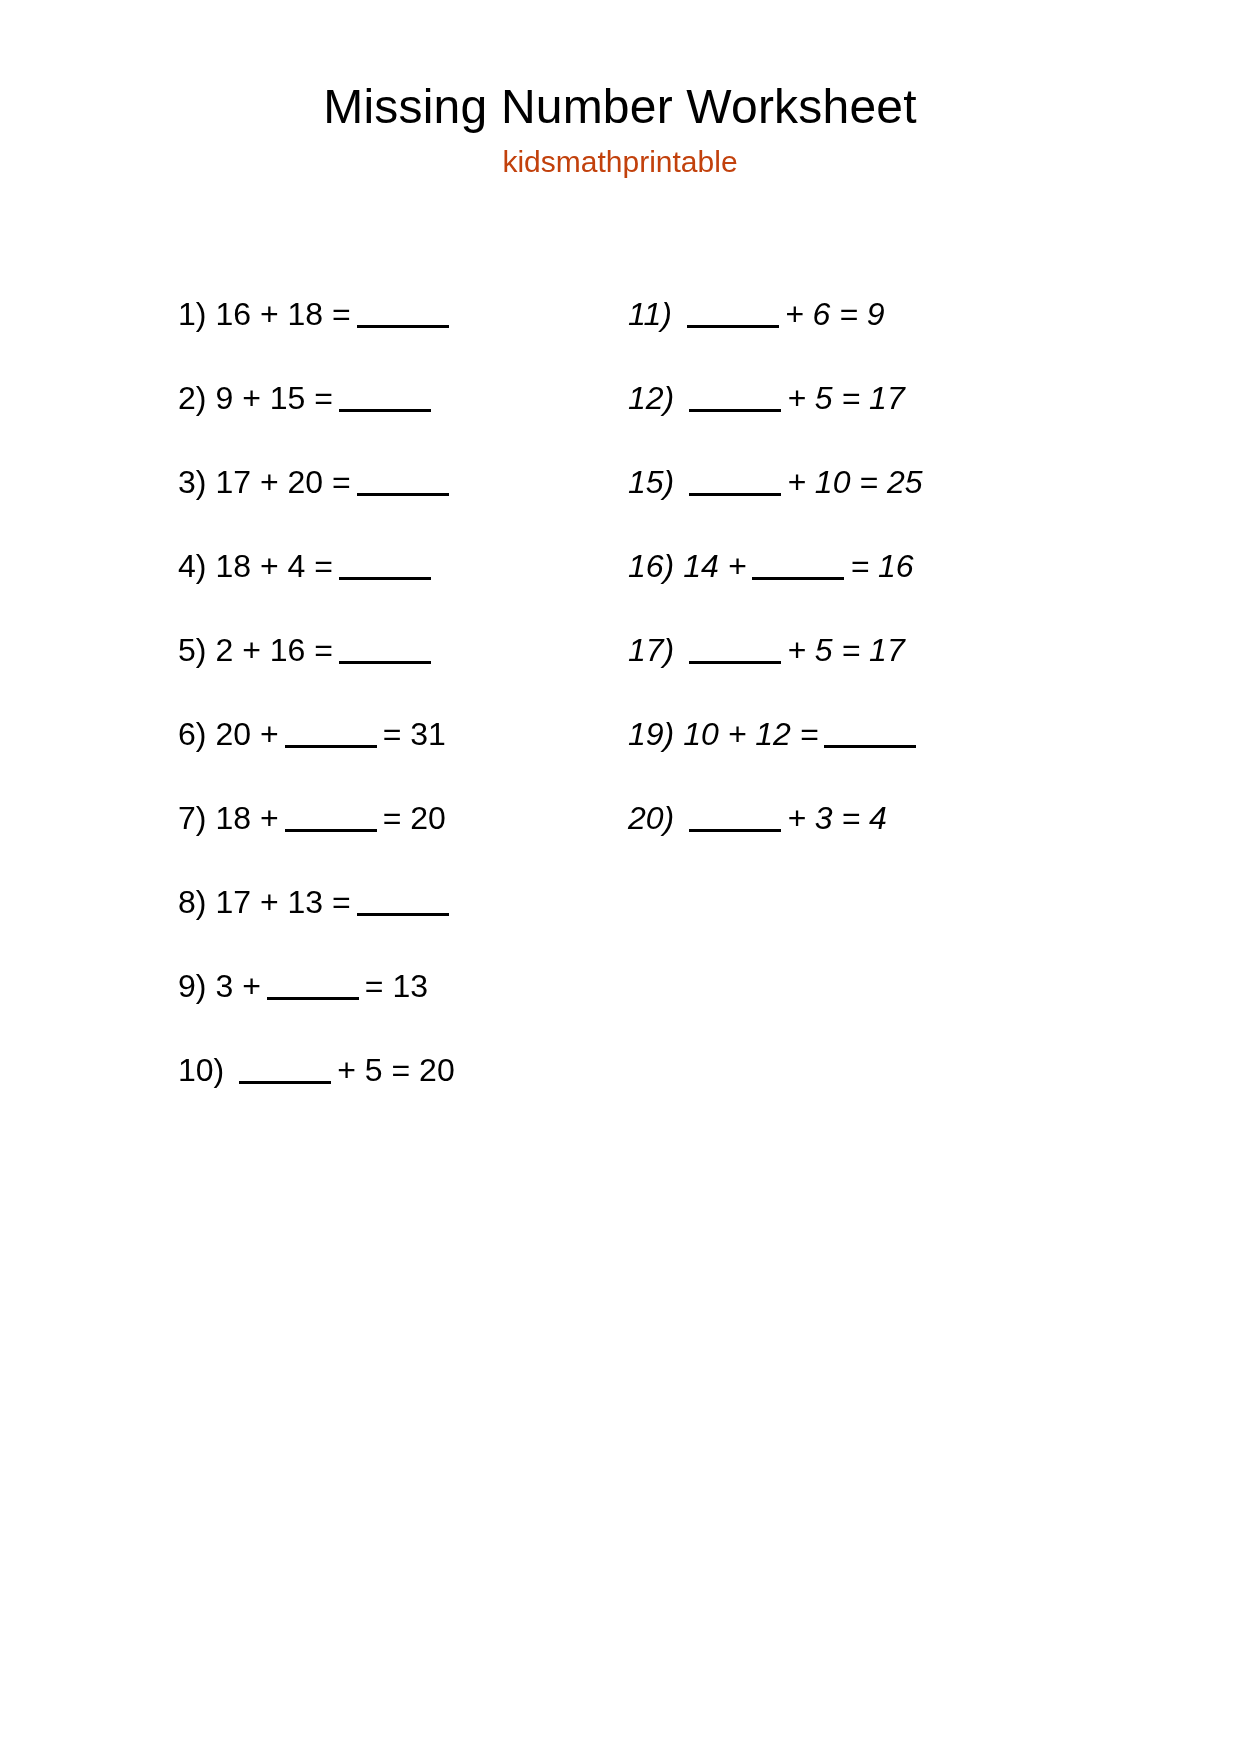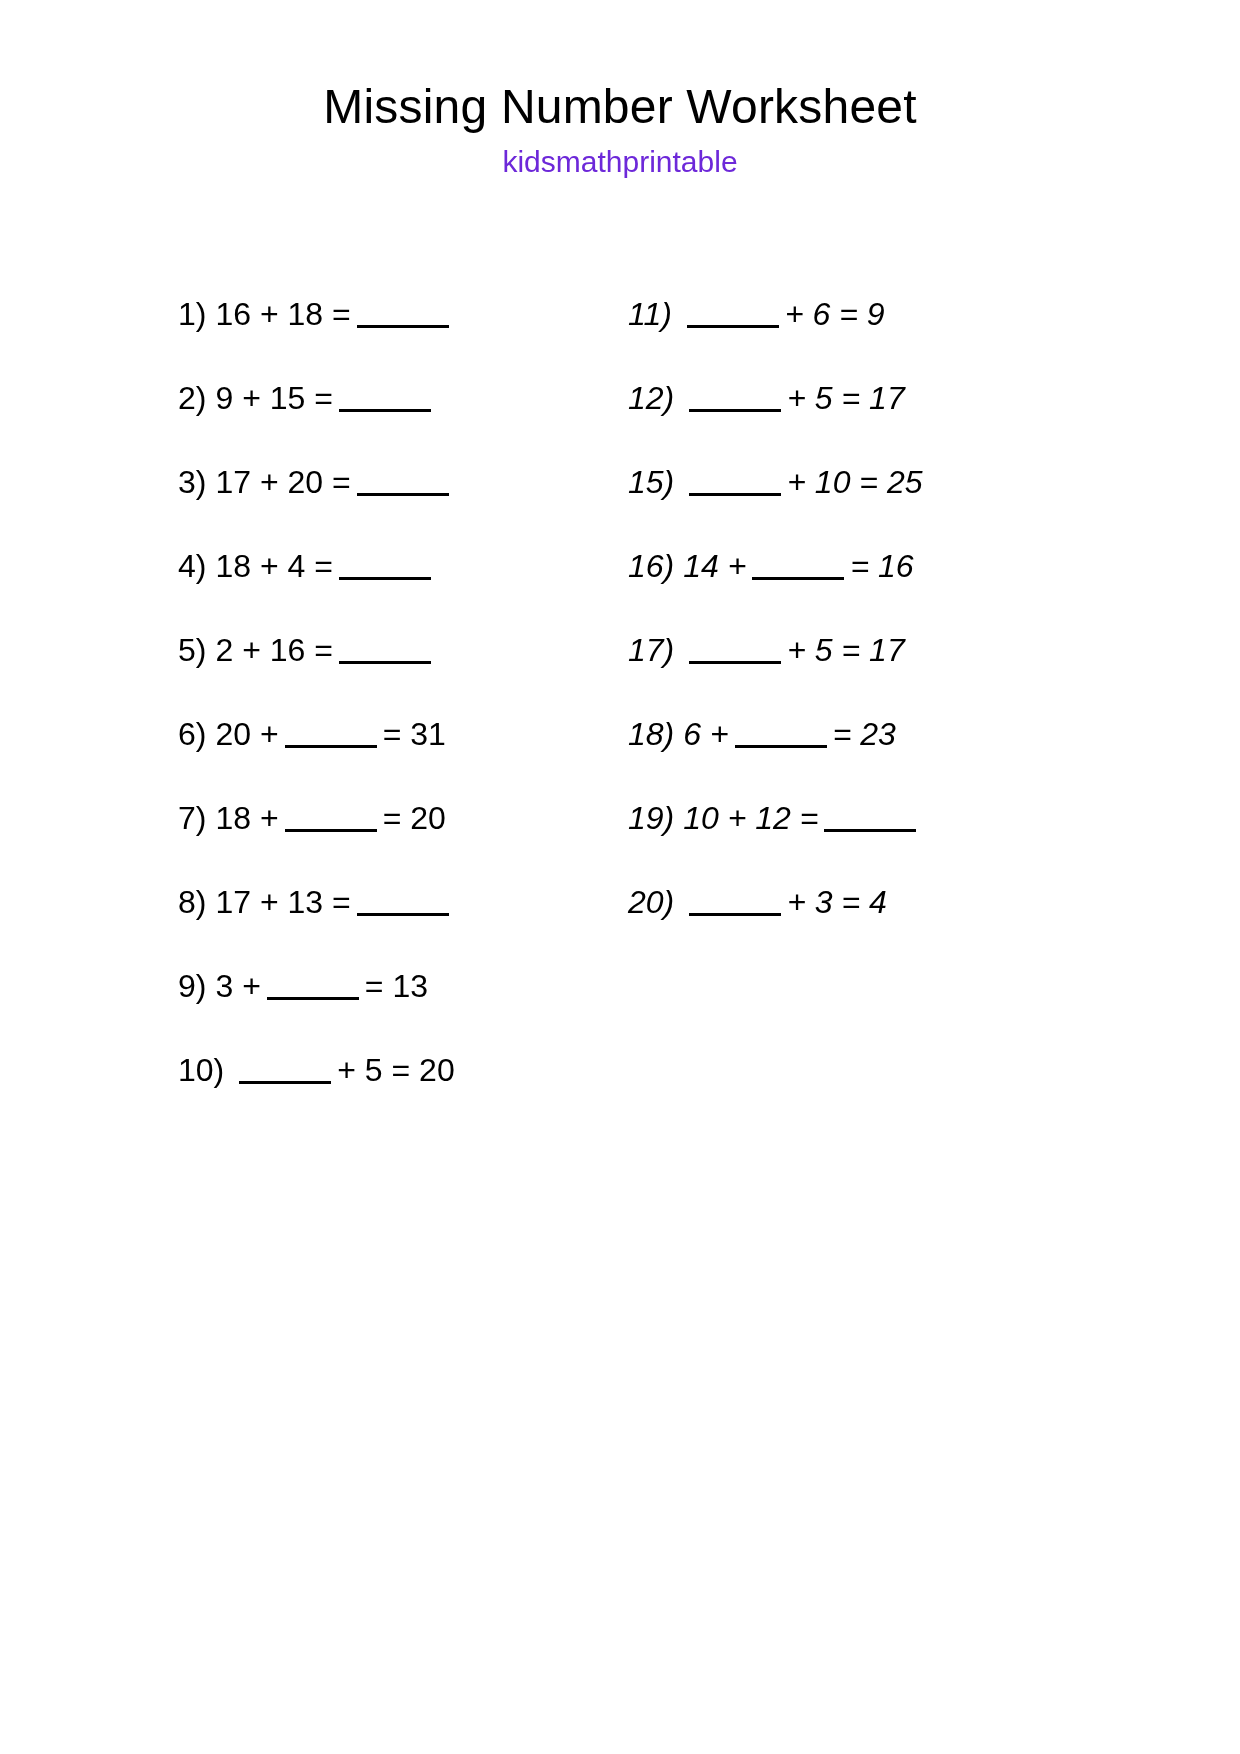--- a/index.html
+++ b/index.html
@@ -30,21 +30,21 @@
     font-size: 48px;
     font-weight: 400;
     line-height: 1.05;
     letter-spacing: 0.2px;
     color: #000000;
     margin: 0;
   }
   .worksheet-subtitle {
     font-size: 30px;
     font-weight: 400;
-    color: #6d28d9;
+    color: #c2410c;
     margin: 14px 0 0 0;
     line-height: 1.05;
   }
   .problems {
     margin-top: 94px;
     display: flex;
     flex-direction: row;
     align-items: flex-start;
     padding-left: 178px;
     box-sizing: border-box;
@@ -168,26 +168,20 @@
           <span class="expr-part">14 +</span>
           <span class="blank"></span>
           <span class="expr-part">= 16</span>
         </div>
         <div class="problem-row">
           <span class="problem-number">17)</span>
           <span class="blank"></span>
           <span class="expr-part">+ 5 = 17</span>
         </div>
         <div class="problem-row">
-          <span class="problem-number">18)</span>
-          <span class="expr-part">6 +</span>
-          <span class="blank"></span>
-          <span class="expr-part">= 23</span>
-        </div>
-        <div class="problem-row">
           <span class="problem-number">19)</span>
           <span class="expr-part">10 + 12 =</span>
           <span class="blank"></span>
         </div>
         <div class="problem-row">
           <span class="problem-number">20)</span>
           <span class="blank"></span>
           <span class="expr-part">+ 3 = 4</span>
         </div>
       </div>

